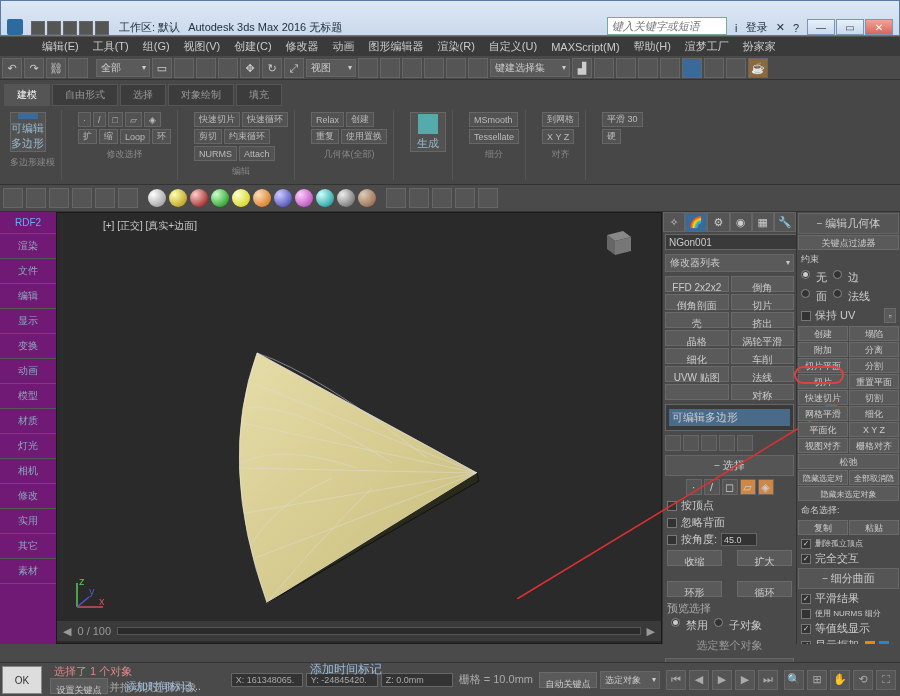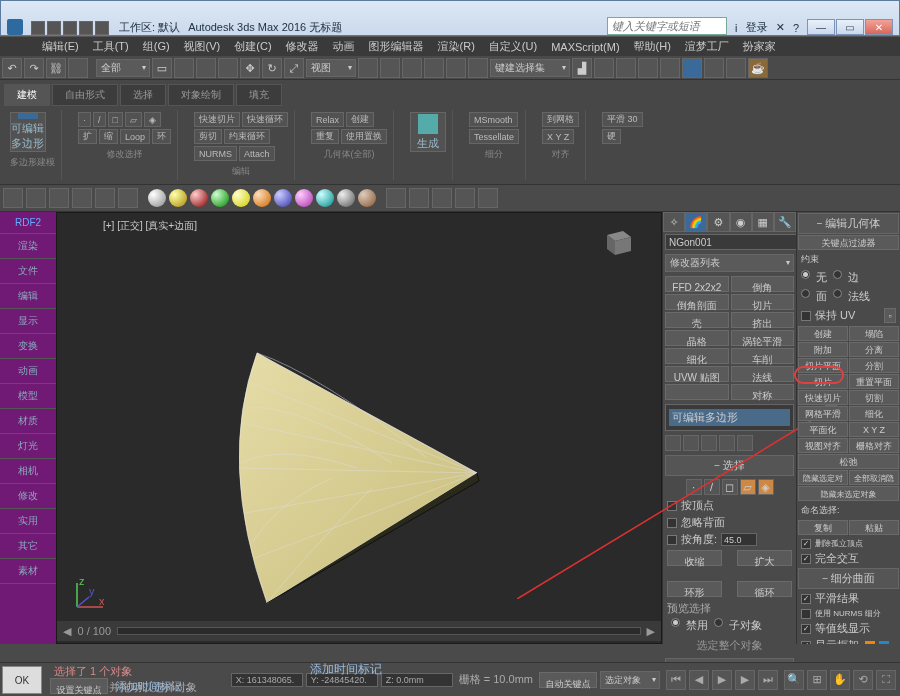--- a/index.html
+++ b/index.html
@@ -521,18 +521,18 @@
   </div>
   <div class="status-seg">
     <div class="tb-btn">🔍</div>
     <div class="tb-btn">⊞</div>
     <div class="tb-btn">✋</div>
     <div class="tb-btn">⟲</div>
     <div class="tb-btn">⛶</div>
   </div>
 </div>
 <div style="position:absolute;bottom:2px;left:50px;display:flex;flex-direction:column;font-size:9px;color:#999">
-  <div style="display:flex;gap:8px;align-items:center">
+  <div style="display:flex;gap:18px;align-items:center">
       <div class="pbtn" style="width:58px;font-size:9px">设置关键点</div>
       <span style="color:#9bd">添加时间标记...</span>
     </div>
 </div>
 <div style="position:absolute;bottom:18px;left:310px;font-size:12px;color:#9bd">添加时间标记</div>
 
 </body></html>

